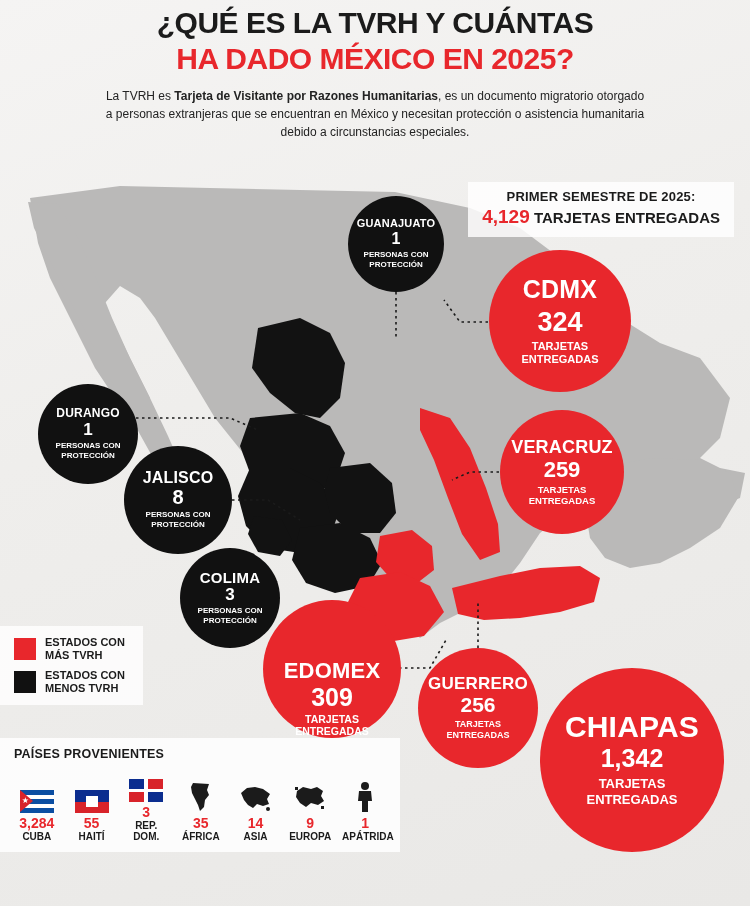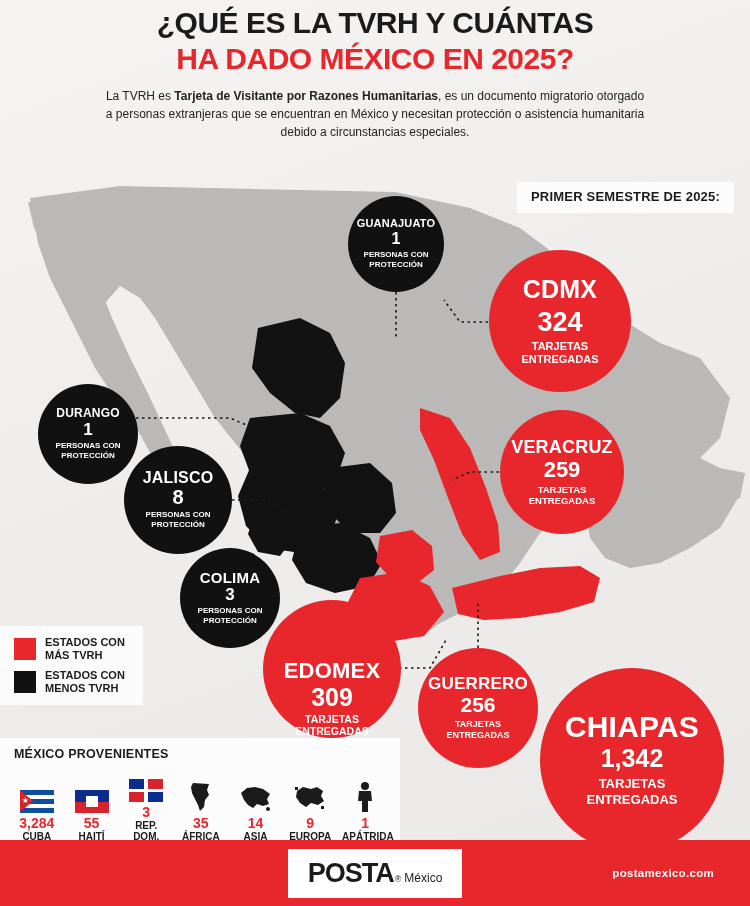--- a/index.html
+++ b/index.html
@@ -303,20 +303,24 @@
       <path d="M246,598 L262,598 L278,580"></path>
       <path d="M399,668 L430,668 L446,640"></path>
       <path d="M478,648 L478,600"></path>
       <path d="M488,322 L460,322 L444,300"></path>
       <path d="M499,472 L470,472 L452,480"></path>
     </g>
   </svg>
 
   <div class="semester">
     <div class="l1">PRIMER SEMESTRE DE 2025:</div>
+    <div class="l2">
+      <span class="num">4,129</span>
+      <span>TARJETAS ENTREGADAS</span>
+    </div>
   </div>
 
   <div class="bub red b-cdmx">
     <div class="st">CDMX</div>
     <div class="num">324</div>
     <div class="lbl">
       <span>TARJETAS</span><br>
       <span>ENTREGADAS</span>
     </div>
   </div>
@@ -404,21 +408,21 @@
     <div class="legend-row">
       <div class="swatch black"></div>
       <div class="legend-text">
         <span>ESTADOS CON</span><br>
         <span>MENOS TVRH</span>
       </div>
     </div>
   </div>
 
   <div class="countries">
-    <h3>MÉXICO PROVENIENTES</h3>
+    <h3>PAÍSES PROVENIENTES</h3>
     <div class="c-grid">
 
       <div class="c-item">
         <div class="c-icon">
           <div class="flag fl-cuba">
               <span class="star">★</span>
             </div>
         </div>
         <div class="c-num">3,284</div>
         <div class="c-name">CUBA</div>
@@ -488,24 +492,14 @@
             <path class="silhouette" d="M4,10 L16,10 L17,20 L13,20 L13,31 L7,31 L7,20 L3,20 Z"></path>
           </svg>
         </div>
         <div class="c-num">1</div>
         <div class="c-name">APÁTRIDA</div>
       </div>
 
     </div>
   </div>
 
-  <div class="footer">
-    <div class="footer-inner">
-      <div class="logo-box">
-        <span class="logo-main">POSTA</span>
-        <span class="logo-reg">®</span>
-        <span class="logo-sub">México</span>
-      </div>
-      <div class="site">postamexico.com</div>
-    </div>
-  </div>
 
 </div>
 
 </body></html>

